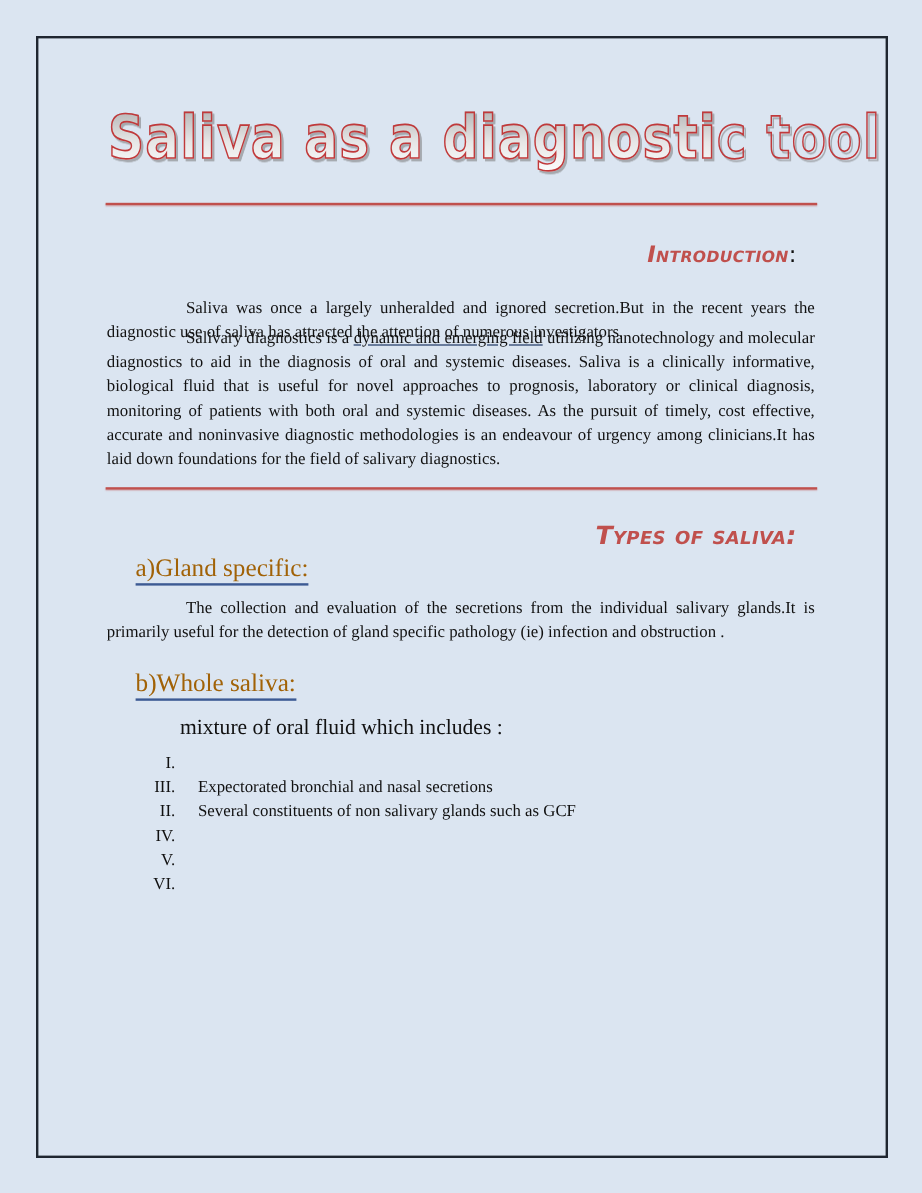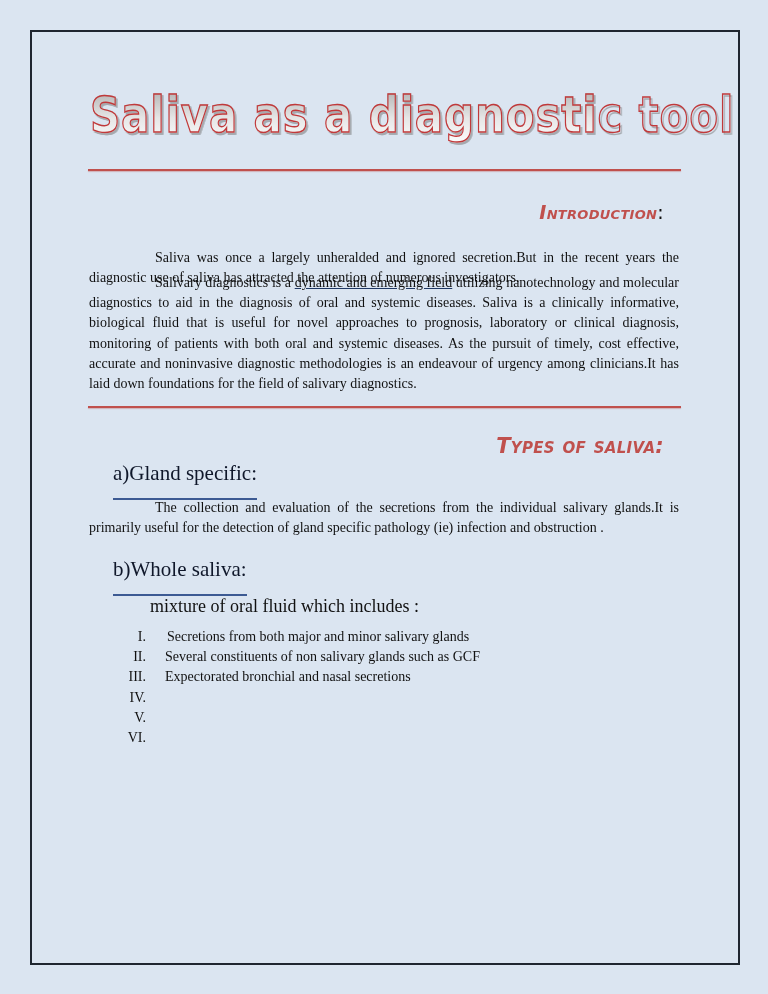--- a/index.html
+++ b/index.html
@@ -103,23 +103,23 @@
       text-decoration-color: #1f3864;
     }
 
     .sub-heading {
       position: absolute;
       left: 113px;
       margin: 0;
       font-weight: normal;
       font-size: 21px;
       line-height: 26px;
-      color: #0f172a;
+      color: #a16207;
       border-bottom: 2px solid #3c5a93;
-      padding-bottom: 12px;
+      padding-bottom: 0;
       white-space: nowrap;
     }
     .sub-a { top: 460px; }
     .sub-b { top: 556px; }
 
     .intro-line {
       position: absolute;
       left: 150px;
       top: 596px;
       margin: 0;
@@ -174,31 +174,30 @@
 
 <p class="para para-3">The collection and evaluation of the secretions from the individual salivary glands.It is primarily useful for the detection of gland specific pathology (ie) infection and obstruction .</p>
 
 <h3 class="sub-heading sub-b">b)Whole saliva:</h3>
 
 <p class="intro-line">mixture of oral fluid which includes :</p>
 
 <ul class="roman-list">
   <li>
       <span class="num narrow">I.</span>
-      <span>Secretions from both major and minor salivary glands</span>
+    </li>
+  <li>
+      <span class="num">III.</span>
+      <span>Expectorated bronchial and nasal secretions</span>
     </li>
   <li>
       <span class="num">II.</span>
       <span>Several constituents of non salivary glands such as GCF</span>
     </li>
   <li>
-      <span class="num">III.</span>
-      <span>Expectorated bronchial and nasal secretions</span>
-    </li>
-  <li>
       <span class="num">IV.</span>
     </li>
   <li>
       <span class="num narrow">V.</span>
     </li>
   <li>
       <span class="num">VI.</span>
     </li>
 </ul>
 

